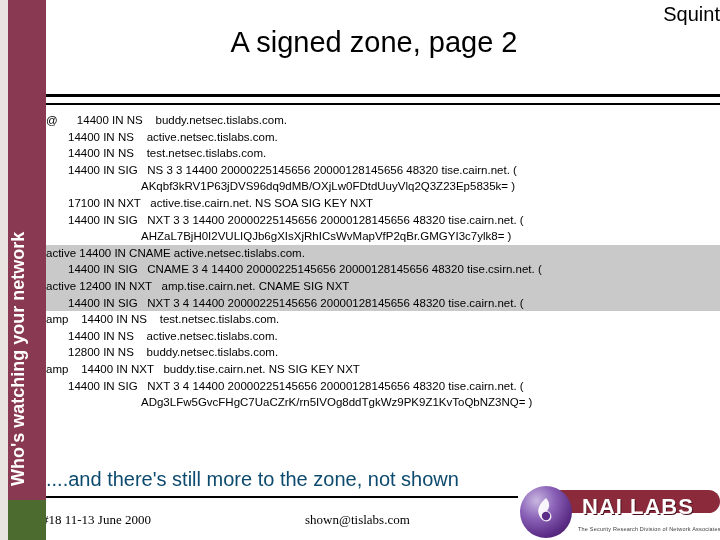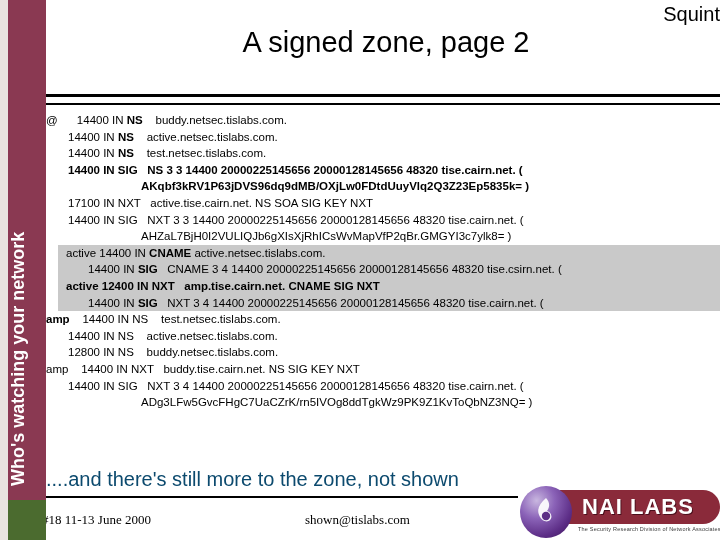--- a/index.html
+++ b/index.html
@@ -79,21 +79,21 @@
     top: 3px;
     font-size: 20px;
     color: #000000;
     white-space: nowrap;
     z-index: 4;
   }
 
   
   #page-title {
     position: absolute;
-    left: 76px;
+    left: 64px;
     top: 26px;
     width: 620px;
     text-align: center;
     font-size: 29px;
     color: #000000;
     white-space: nowrap;
   }
 
   
   #title-rule {
@@ -120,24 +120,23 @@
     color: #000000;
   }
   .zone-line {
     white-space: nowrap;
     height: 16.6px;
     padding-left: 8px;
     box-sizing: border-box;
   }
   .zone-line.shaded {
     background: #c9c9c9;
-    margin-left: 20px;
   }
   .zone-line .seg { white-space: pre; }
-  .zone-line .b { font-weight: bold; text-align: right; }
+  .zone-line .b { font-weight: normal; text-align: right; }
 
   .ind0 { padding-left: 8px; }
   .ind1 { padding-left: 30px; }
   .ind2 { padding-left: 103px; }
 
   
   #closing-line {
     position: absolute;
     left: 46px;
     top: 468px;
@@ -182,21 +181,21 @@
     left: 520px;
     top: 486px;
     width: 200px;
     height: 52px;
   }
   #nai-plate {
     position: absolute;
     left: 40px;
     top: 4px;
     width: 160px;
-    height: 34px;
+    height: 23px;
     background: #8a2a3a;
     border-radius: 0 17px 17px 0;
   }
   #nai-plate-text {
     position: absolute;
     left: 22px;
     top: 4px;
     font-size: 22px;
     font-weight: bold;
     color: #ffffff;

